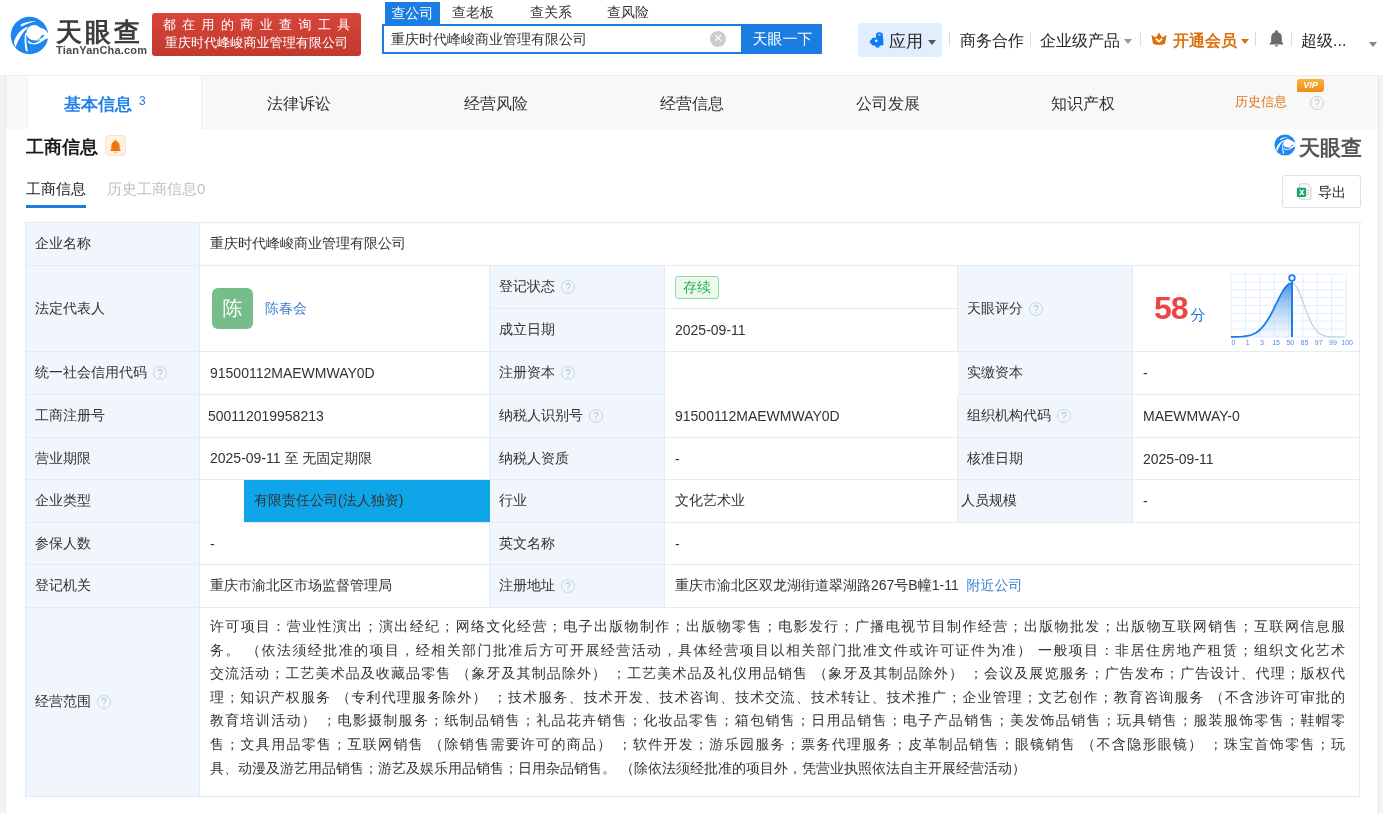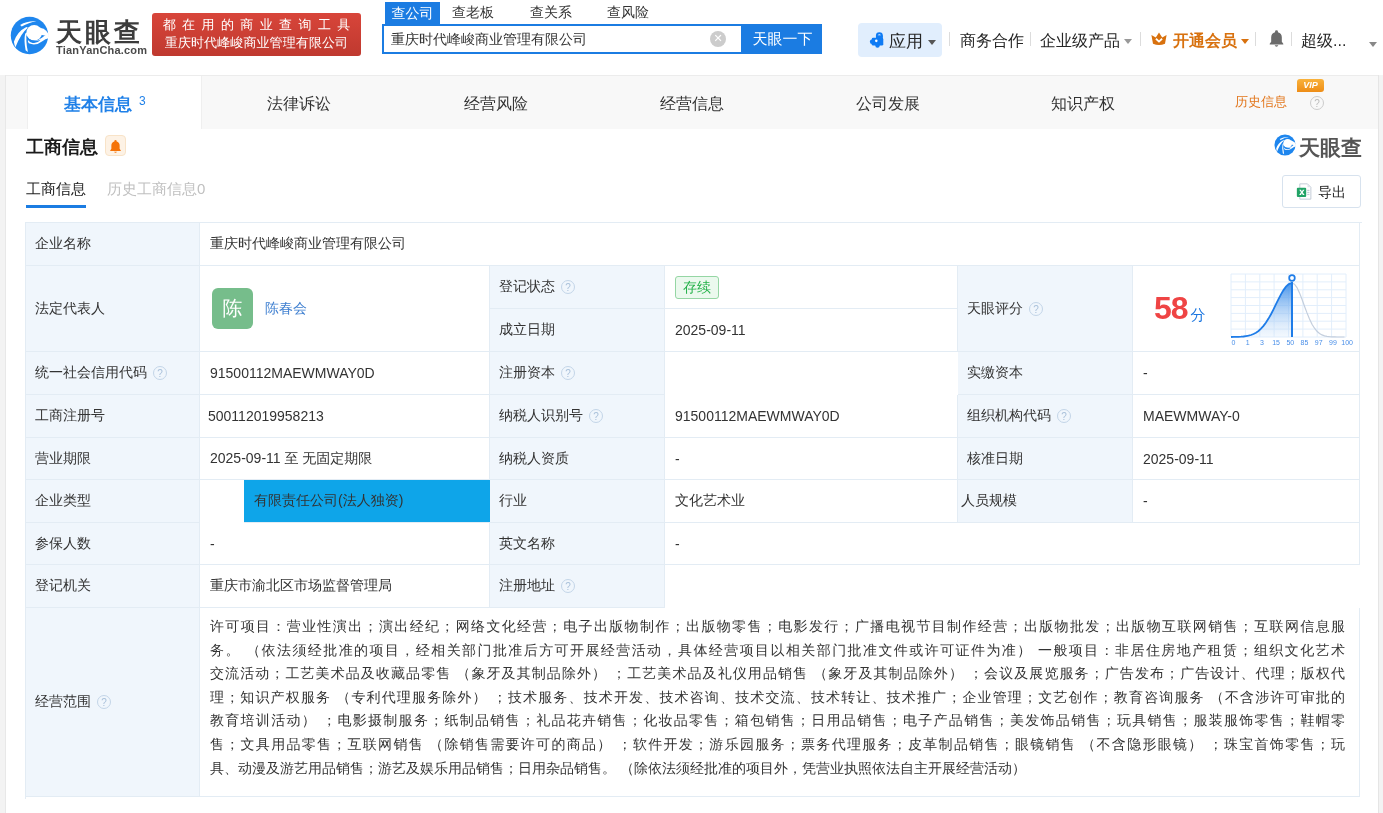--- a/index.html
+++ b/index.html
@@ -181,20 +181,21 @@
       <div class="cell" style="left:639px;top:257px;width:293px;height:43px;background:#ffffff;padding-left:10px;">文化艺术业</div>
       <div class="cell" style="left:932px;top:257px;width:175px;height:43px;background:#f0f6fc;padding-left:3px;">人员规模</div>
       <div class="cell" style="left:1107px;top:257px;width:227px;height:43px;background:#ffffff;padding-left:10px;">-</div>
       <div class="cell" style="left:0px;top:300px;width:174px;height:42px;background:#f0f6fc;padding-left:9px;">参保人数</div>
       <div class="cell" style="left:174px;top:300px;width:290px;height:42px;background:#ffffff;padding-left:10px;">-</div>
       <div class="cell" style="left:464px;top:300px;width:175px;height:42px;background:#f0f6fc;padding-left:9px;">英文名称</div>
       <div class="cell" style="left:639px;top:300px;width:695px;height:42px;background:#ffffff;padding-left:10px;">-</div>
       <div class="cell" style="left:0px;top:342px;width:174px;height:43px;background:#f0f6fc;padding-left:9px;">登记机关</div>
       <div class="cell" style="left:174px;top:342px;width:290px;height:43px;background:#ffffff;padding-left:10px;">重庆市渝北区市场监督管理局</div>
       <div class="cell" style="left:464px;top:342px;width:175px;height:43px;background:#f0f6fc;padding-left:9px;">注册地址 <span class="q">?</span></div>
+      <div class="cell" style="left:639px;top:342px;width:695px;height:43px;background:#ffffff;padding-left:10px;">重庆市渝北区双龙湖街道翠湖路267号B幢1-11&nbsp;&nbsp;<a class="lnk">附近公司</a></div>
       <div class="cell" style="left:0px;top:385px;width:174px;height:189px;background:#f0f6fc;padding-left:9px;">经营范围 <span class="q">?</span></div>
       <div class="cell" style="left:174px;top:385px;width:1160px;height:189px;background:#ffffff;padding-left:10px;display:block;padding-left:0;">
         <div style="position:absolute;left:10px;top:7px;width:1135px;line-height:23.6px;text-align:justify;text-align-last:justify;">许可项目：营业性演出；演出经纪；网络文化经营；电子出版物制作；出版物零售；电影发行；广播电视节目制作经营；出版物批发；出版物互联网销售；互联网信息服<br>务。 （依法须经批准的项目，经相关部门批准后方可开展经营活动，具体经营项目以相关部门批准文件或许可证件为准） 一般项目：非居住房地产租赁；组织文化艺术<br>交流活动；工艺美术品及收藏品零售 （象牙及其制品除外） ；工艺美术品及礼仪用品销售 （象牙及其制品除外） ；会议及展览服务；广告发布；广告设计、代理；版权代<br>理；知识产权服务 （专利代理服务除外） ；技术服务、技术开发、技术咨询、技术交流、技术转让、技术推广；企业管理；文艺创作；教育咨询服务 （不含涉许可审批的<br>教育培训活动） ；电影摄制服务；纸制品销售；礼品花卉销售；化妆品零售；箱包销售；日用品销售；电子产品销售；美发饰品销售；玩具销售；服装服饰零售；鞋帽零<br>售；文具用品零售；互联网销售 （除销售需要许可的商品） ；软件开发；游乐园服务；票务代理服务；皮革制品销售；眼镜销售 （不含隐形眼镜） ；珠宝首饰零售；玩</div>
         <div style="position:absolute;left:10px;top:149px;width:1135px;line-height:23.6px;">具、动漫及游艺用品销售；游艺及娱乐用品销售；日用杂品销售。 （除依法须经批准的项目外，凭营业执照依法自主开展经营活动）</div>
       </div>
     </div>
 <div class="abs" style="left:1229px;top:272px;width:126px;height:74px;"><svg width="126" height="76" viewBox="0 0 126 76">
 <defs>
           <linearGradient id="cg" x1="0" y1="0" x2="0" y2="1">
             <stop offset="0" stop-color="#3d8ee9" stop-opacity="0.95"></stop>

